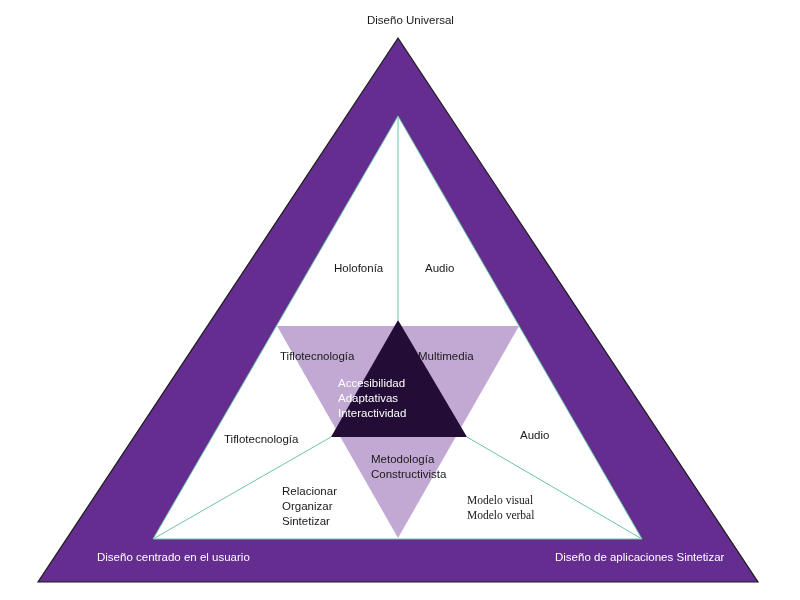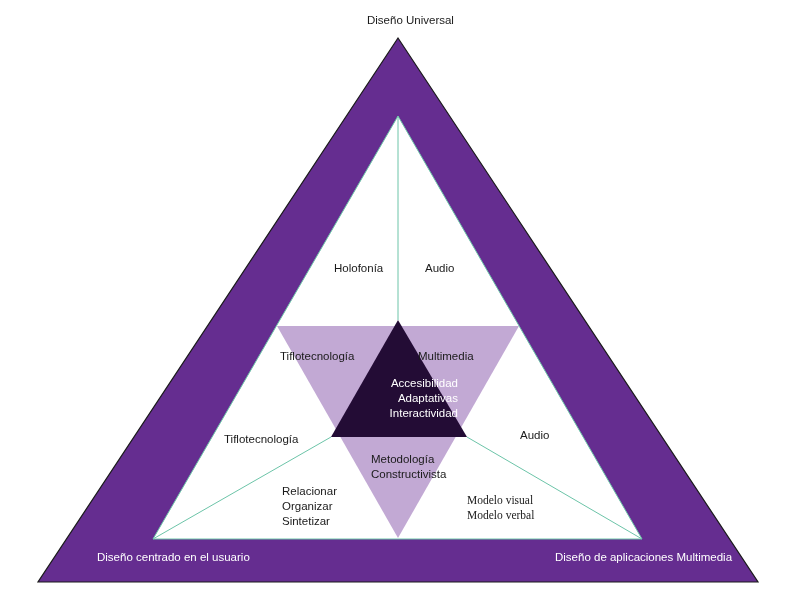--- a/index.html
+++ b/index.html
@@ -2,39 +2,39 @@
 <html><head>
 <meta charset="utf-8">
 <style>
   html, body { margin: 0; padding: 0; background: #ffffff; }
   body { width: 800px; height: 600px; position: relative; overflow: hidden;
          font-family: "Liberation Sans", "DejaVu Sans", sans-serif; }
   svg { position: absolute; left: 0; top: 0; }
   .lbl { position: absolute; font-size: 11.5px; line-height: 15px; color: #1a1a1a;
          white-space: nowrap; }
   .lbl.white { color: #ffffff; }
-  .lbl.center { text-align: right; }
+  .lbl.center { text-align: left; }
   .ml span { display: block; }
 </style>
 </head>
 <body>
 
 <svg width="800" height="600" viewBox="0 0 800 600">
   <polygon points="398,38 38,582 758,582" fill="#652d90" stroke="#1a1a1a" stroke-width="1.2"></polygon>
   <polygon points="398,116 153,539 642,539" fill="#ffffff" stroke="#6cc4a8" stroke-width="1"></polygon>
   <line x1="398" y1="116" x2="398" y2="320" stroke="#6cc4a8" stroke-width="1"></line>
   <line x1="153" y1="539" x2="331" y2="437" stroke="#6cc4a8" stroke-width="1"></line>
   <line x1="642" y1="539" x2="467" y2="437" stroke="#6cc4a8" stroke-width="1"></line>
   <polygon points="277,326 519,326 398,538" fill="#c2a9d4"></polygon>
   <polygon points="398,320 331,437 467,437" fill="#230c35"></polygon>
 </svg>
 
 <div class="lbl" style="left:367px; top:13px;">Diseño Universal</div>
 <div class="lbl white" style="left:80px; top:550px;padding-left:17px;">Diseño centrado en el usuario</div>
-<div class="lbl white" style="left:555px; top:550px;">Diseño de aplicaciones Multimedia</div>
+<div class="lbl white" style="left:555px; top:550px;">Diseño de aplicaciones Sintetizar</div>
 
 <div class="lbl" style="left:334px; top:261px;">Holofonía</div>
 <div class="lbl" style="left:425px; top:261px;">Audio</div>
 <div class="lbl" style="left:280px; top:349px;">Tiflotecnología</div>
 <div class="lbl" style="left:418px; top:349px;">Multimedia</div>
 <div class="lbl" style="left:224px; top:432px;">Tiflotecnología</div>
 <div class="lbl" style="left:520px; top:428px;">Audio</div>
 
 <div class="lbl ml" style="left:371px; top:452px;">
   <span>Metodología</span>

